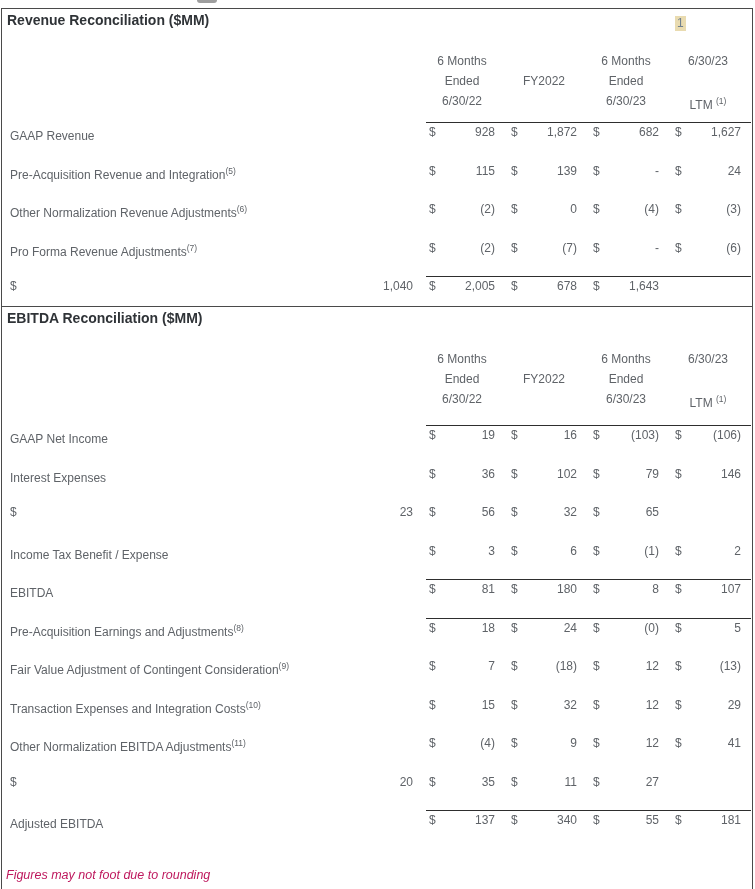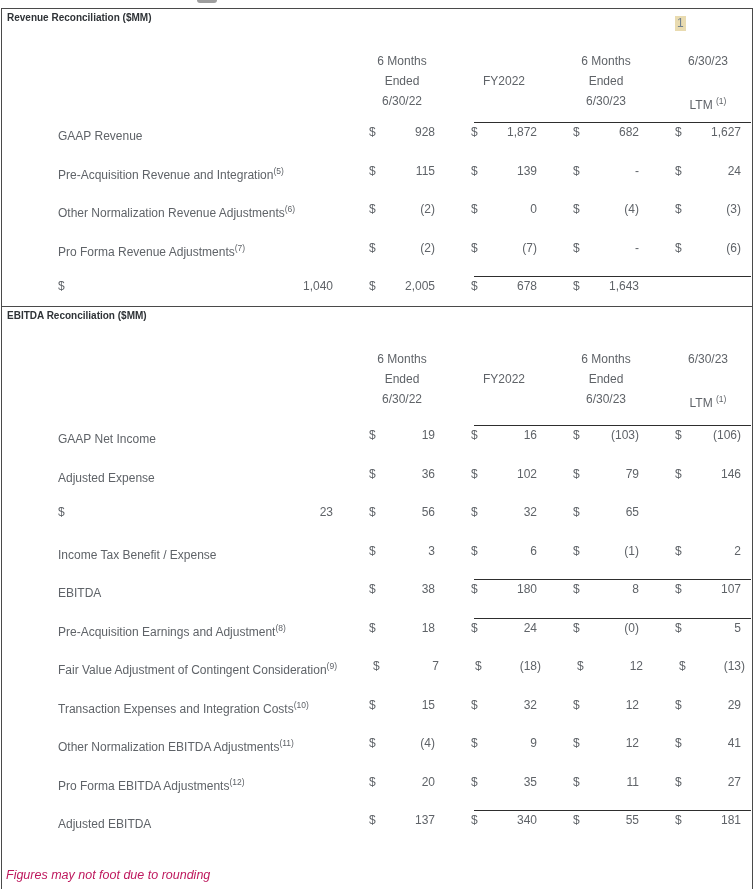--- a/index.html
+++ b/index.html
@@ -21,52 +21,51 @@
   .fin-table {
     position:absolute; left:1px; width:752px;
     border:1px solid #4a4a4a;
     box-sizing:border-box; background:#fff;
   }
   #revenue-table { top:8px;   height:307px; }
   #ebitda-table  { top:306px; height:656px; }
 
   .tbl-title {
     position:absolute; top:3px; left:5px;
-    font-weight:bold; font-size:10px; color:#2f3337;
+    font-weight:bold; font-size:14px; color:#2f3337;
     white-space:nowrap;
   }
 
   .comment-marker {
     position:absolute; top:7px; left:673px;
     font-size:12px; color:#71808e;
     background:#e9dbb0;
     padding:0 2px; line-height:15px;
   }
 
   .hdr-grid, .row {
     display:grid;
     grid-template-columns:1fr 66px 66px 66px 66px;
     column-gap:16px;
     padding:0 11px 0 8px;
     box-sizing:border-box;
-    gap:36px;
   }
 
   .hdr-grid { position:absolute; top:42px; left:0; right:0; }
   .hcell { text-align:center; }
   .hline { display:block; height:20px; line-height:20px; white-space:nowrap; }
   .hsup  { font-size:8.5px; }
 
   .rows { position:absolute; left:0; right:0; }
   #revenue-table .rows { top:113px; }
   #ebitda-table  .rows { top:118px; }
 
   .row {
     height:38.5px; padding-top:3px;
-    position:relative; align-items:start;margin-left:48px;
+    position:relative; align-items:start;
   }
   .row .label-cell { white-space:nowrap; line-height:15px; }
   .row .fn { font-size:8.5px; }
   .row .val-cell {
     display:flex; justify-content:space-between;
     line-height:15px; white-space:nowrap;
   }
 
   
   #revenue-table .row:nth-child(1)::before,
@@ -257,21 +256,21 @@
     <div class="val-cell">
           <span class="cur">$</span>
           <span class="val">(103)</span>
         </div>
     <div class="val-cell">
           <span class="cur">$</span>
           <span class="val">(106)</span>
         </div>
   </div>
       <div class="row">
-    <div class="label-cell"><span class="lbl">Adjusted Expense</span><sup class="fn"></sup></div>
+    <div class="label-cell"><span class="lbl">Interest Expenses</span><sup class="fn"></sup></div>
     <div class="val-cell">
           <span class="cur">$</span>
           <span class="val">36</span>
         </div>
     <div class="val-cell">
           <span class="cur">$</span>
           <span class="val">102</span>
         </div>
     <div class="val-cell">
           <span class="cur">$</span>
@@ -316,37 +315,37 @@
         </div>
     <div class="val-cell">
           <span class="cur">$</span>
           <span class="val">2</span>
         </div>
   </div>
       <div class="row">
     <div class="label-cell"><span class="lbl">EBITDA</span><sup class="fn"></sup></div>
     <div class="val-cell">
           <span class="cur">$</span>
-          <span class="val">38</span>
+          <span class="val">81</span>
         </div>
     <div class="val-cell">
           <span class="cur">$</span>
           <span class="val">180</span>
         </div>
     <div class="val-cell">
           <span class="cur">$</span>
           <span class="val">8</span>
         </div>
     <div class="val-cell">
           <span class="cur">$</span>
           <span class="val">107</span>
         </div>
   </div>
       <div class="row">
-    <div class="label-cell"><span class="lbl">Pre-Acquisition Earnings and Adjustment</span><sup class="fn">(8)</sup></div>
+    <div class="label-cell"><span class="lbl">Pre-Acquisition Earnings and Adjustments</span><sup class="fn">(8)</sup></div>
     <div class="val-cell">
           <span class="cur">$</span>
           <span class="val">18</span>
         </div>
     <div class="val-cell">
           <span class="cur">$</span>
           <span class="val">24</span>
         </div>
     <div class="val-cell">
           <span class="cur">$</span>
@@ -408,21 +407,20 @@
     <div class="val-cell">
           <span class="cur">$</span>
           <span class="val">12</span>
         </div>
     <div class="val-cell">
           <span class="cur">$</span>
           <span class="val">41</span>
         </div>
   </div>
       <div class="row">
-    <div class="label-cell"><span class="lbl">Pro Forma EBITDA Adjustments</span><sup class="fn">(12)</sup></div>
     <div class="val-cell">
           <span class="cur">$</span>
           <span class="val">20</span>
         </div>
     <div class="val-cell">
           <span class="cur">$</span>
           <span class="val">35</span>
         </div>
     <div class="val-cell">
           <span class="cur">$</span>

